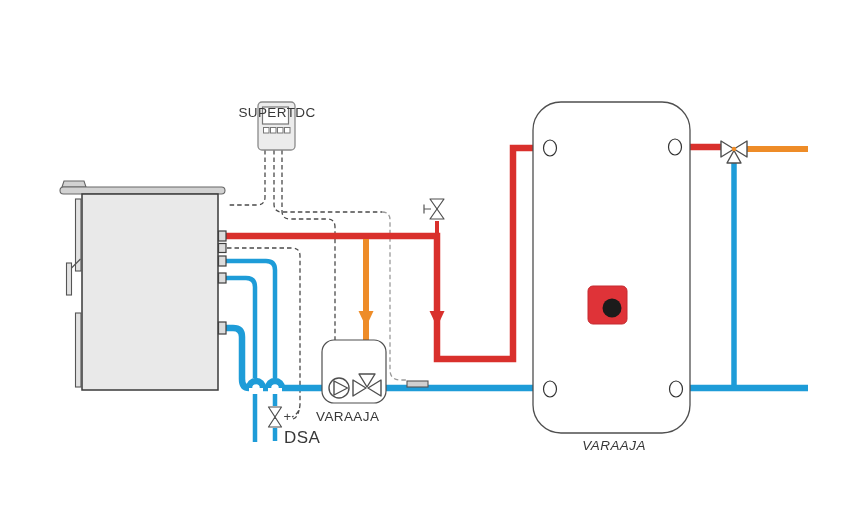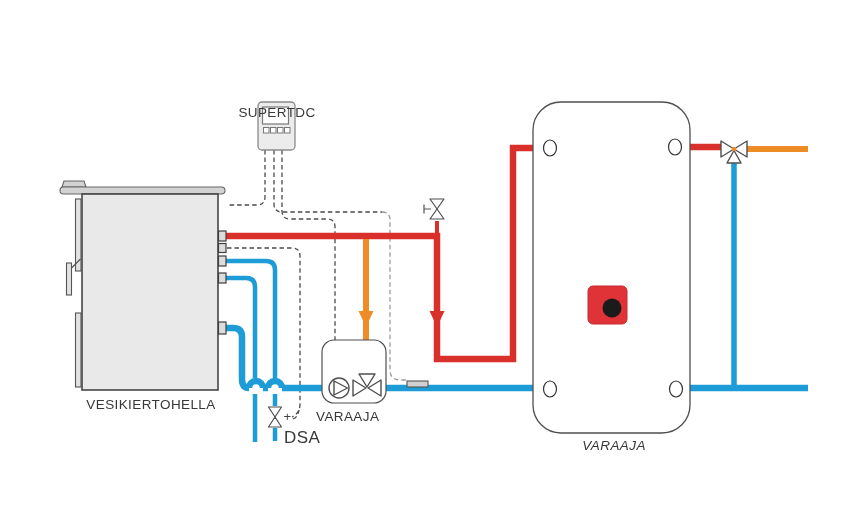--- a/index.html
+++ b/index.html
@@ -143,18 +143,17 @@
       <path class="handle-line" d="M71.5,268 L80.5,259"></path>
       <rect class="stubbox" x="218.5" y="231" width="7.5" height="10"></rect>
       <rect class="stubbox" x="218.5" y="243.5" width="7.5" height="9"></rect>
       <rect class="stubbox" x="218.5" y="256" width="7.5" height="10"></rect>
       <rect class="stubbox" x="218.5" y="273" width="7.5" height="10"></rect>
       <rect class="stubbox" x="218.5" y="322" width="7.5" height="12"></rect>
     </g>
   </svg>
 
   <div class="lbl small" style="left:238px;top:83px;width:78px;text-align:center;margin-top:22px;">SUPERTDC</div>
-  <div class="lbl small" style="left:84px;top:397px;width:134px;text-align:center;">VESIKIERTOHELLA</div>
   <div class="lbl small" style="left:316px;top:409px;">VARAAJA</div>
   <div class="lbl small" style="left:284px;top:428px;font-size:17px;">DSA</div>
   <div class="lbl plus" style="left:283.5px;top:409px;">+</div>
   <div class="lbl small" style="left:578px;top:438px;width:72px;text-align:center;font-style:italic;">VARAAJA</div>
 </div>
 
 </body></html>

